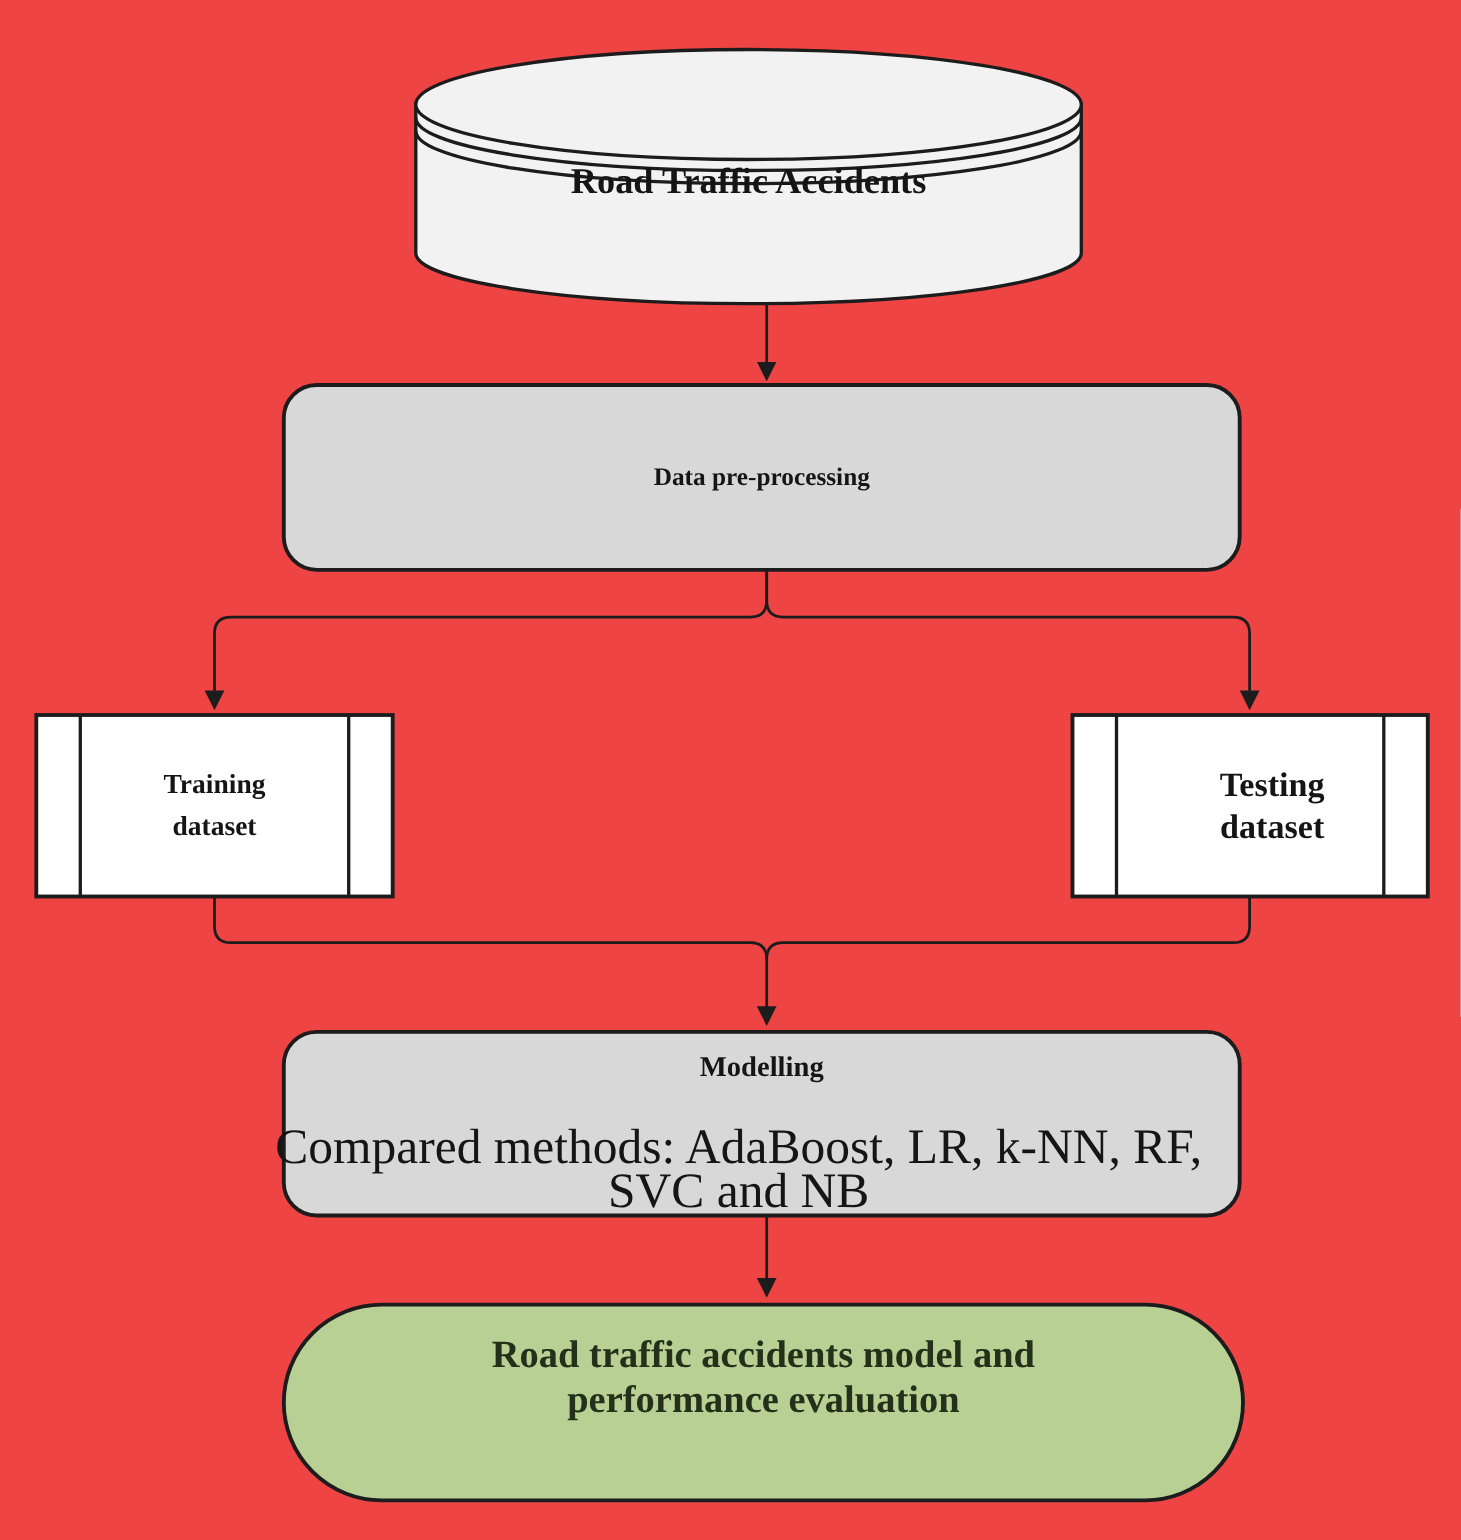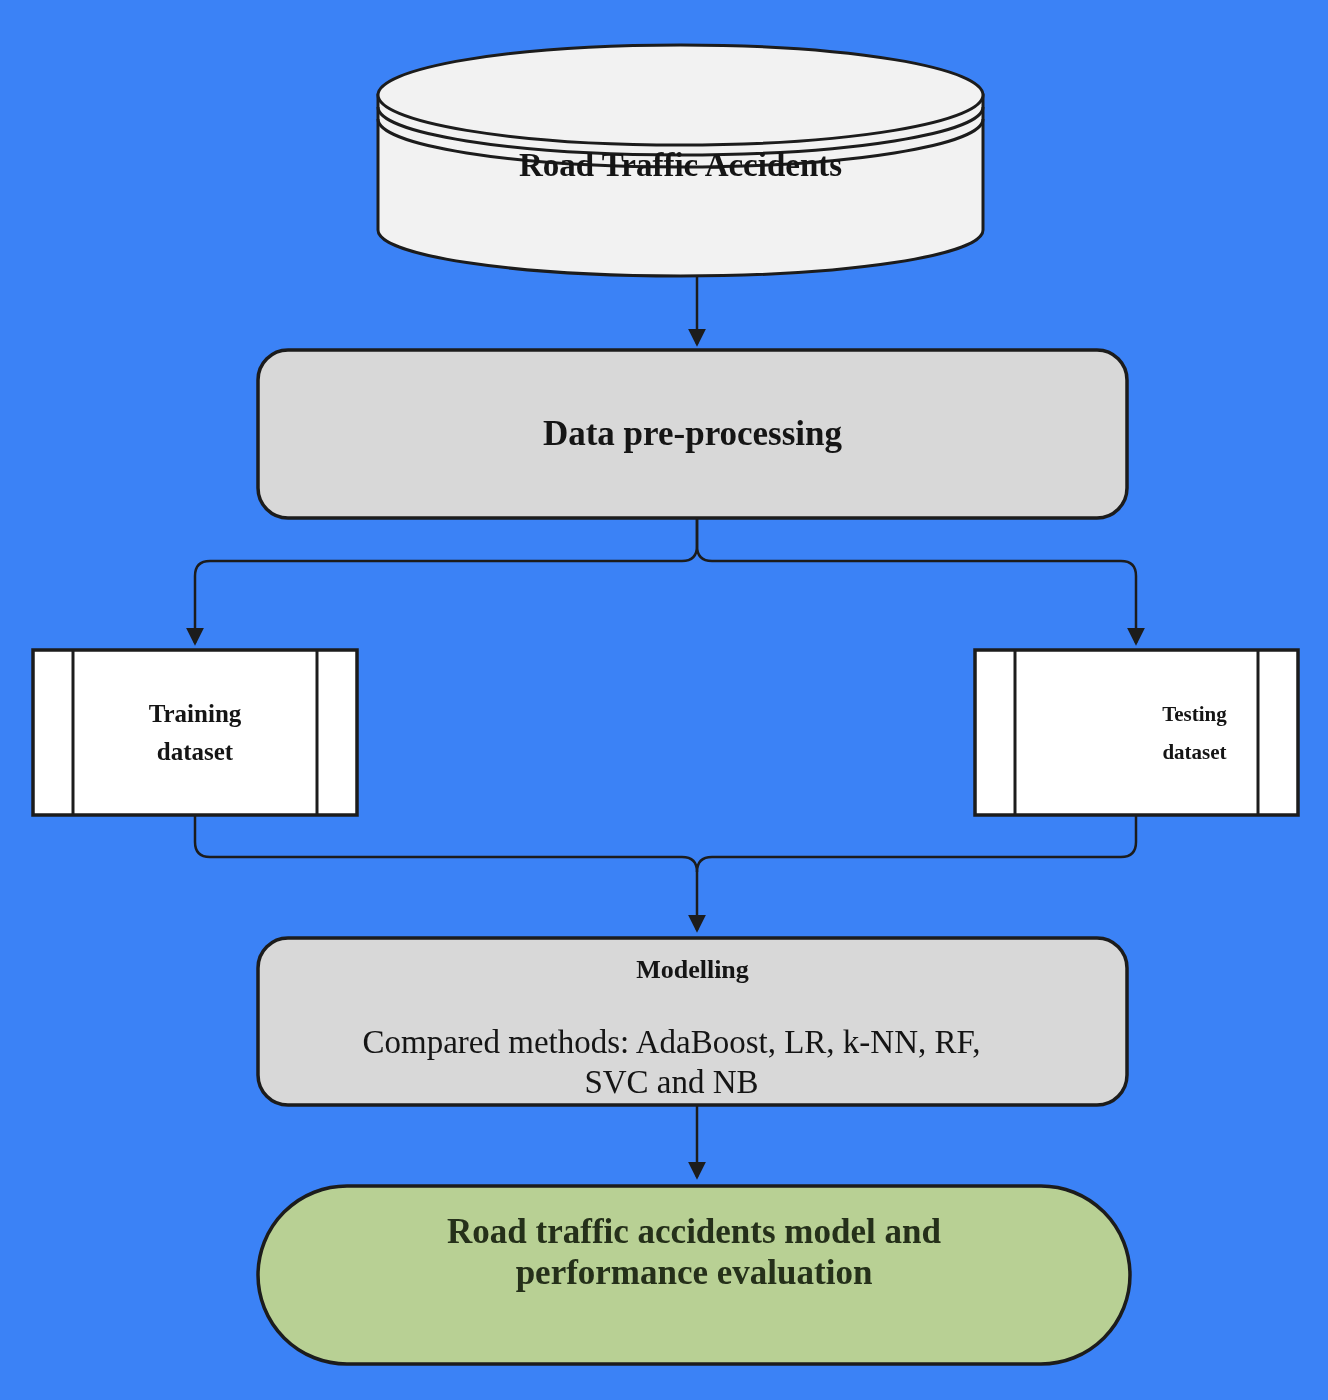--- a/index.html
+++ b/index.html
@@ -4,21 +4,21 @@
 <style>
   html, body {
     margin: 0;
     padding: 0;
     background: #ffffff;
   }
   #canvas {
     position: relative;
     width: 1328px;
     height: 1400px;
-    background: #3b82f6;
+    background: #ef4444;
     font-family: "Liberation Serif", "DejaVu Serif", serif;
     overflow: hidden;
   }
   #shapes {
     position: absolute;
     left: 0;
     top: 0;
     width: 1328px;
     height: 1400px;
   }
@@ -49,25 +49,25 @@
     display: flex;
     flex-direction: column;
     align-items: center;
     justify-content: center;
     text-align: center;
     color: #151515;
     font-weight: bold;
   }
   .label .line { white-space: nowrap; }
   .lbl-datastore { left: 378px; top: 122px; width: 605px; height: 86px; font-size: 33px; line-height: 38px; }
-  .lbl-pre       { left: 258px; top: 350px; width: 869px; height: 168px; font-size: 35px; }
+  .lbl-pre       { left: 258px; top: 350px; width: 869px; height: 168px; font-size: 23px; }
   .lbl-training  { left: 73px;  top: 650px; width: 244px; height: 165px; font-size: 25px; line-height: 38px; }
-  .lbl-testing   { left: 1073px; top: 650px; width: 243px; height: 165px; font-size: 21px; line-height: 38px; border-radius: 26px; }
+  .lbl-testing   { left: 1035px; top: 650px; width: 243px; height: 165px; font-size: 31px; line-height: 38px; border-radius: 26px; }
   .lbl-mod-title { left: 258px; top: 945px; width: 869px; height: 50px; font-size: 26px; }
-  .lbl-mod-detail{ left: 258px; top: 1020px; width: 827px; height: 84px; font-size: 33px; line-height: 40px; font-weight: normal; }
+  .lbl-mod-detail{ left: 258px; top: 1020px; width: 827px; height: 84px; font-size: 45px; line-height: 40px; font-weight: normal; }
   .lbl-output    { left: 258px; top: 1186px; width: 872px; height: 132px; font-size: 35px; line-height: 41px; color: #25301a; }
 </style>
 </head>
 <body>
 
 <div id="canvas">
 
   <svg id="shapes" viewBox="0 0 1328 1400" xmlns="http://www.w3.org/2000/svg">
     <defs>
       <marker id="arrow" viewBox="0 0 10 10" refX="8.5" refY="5" markerWidth="7.2" markerHeight="7.2" orient="auto-start-reverse">

